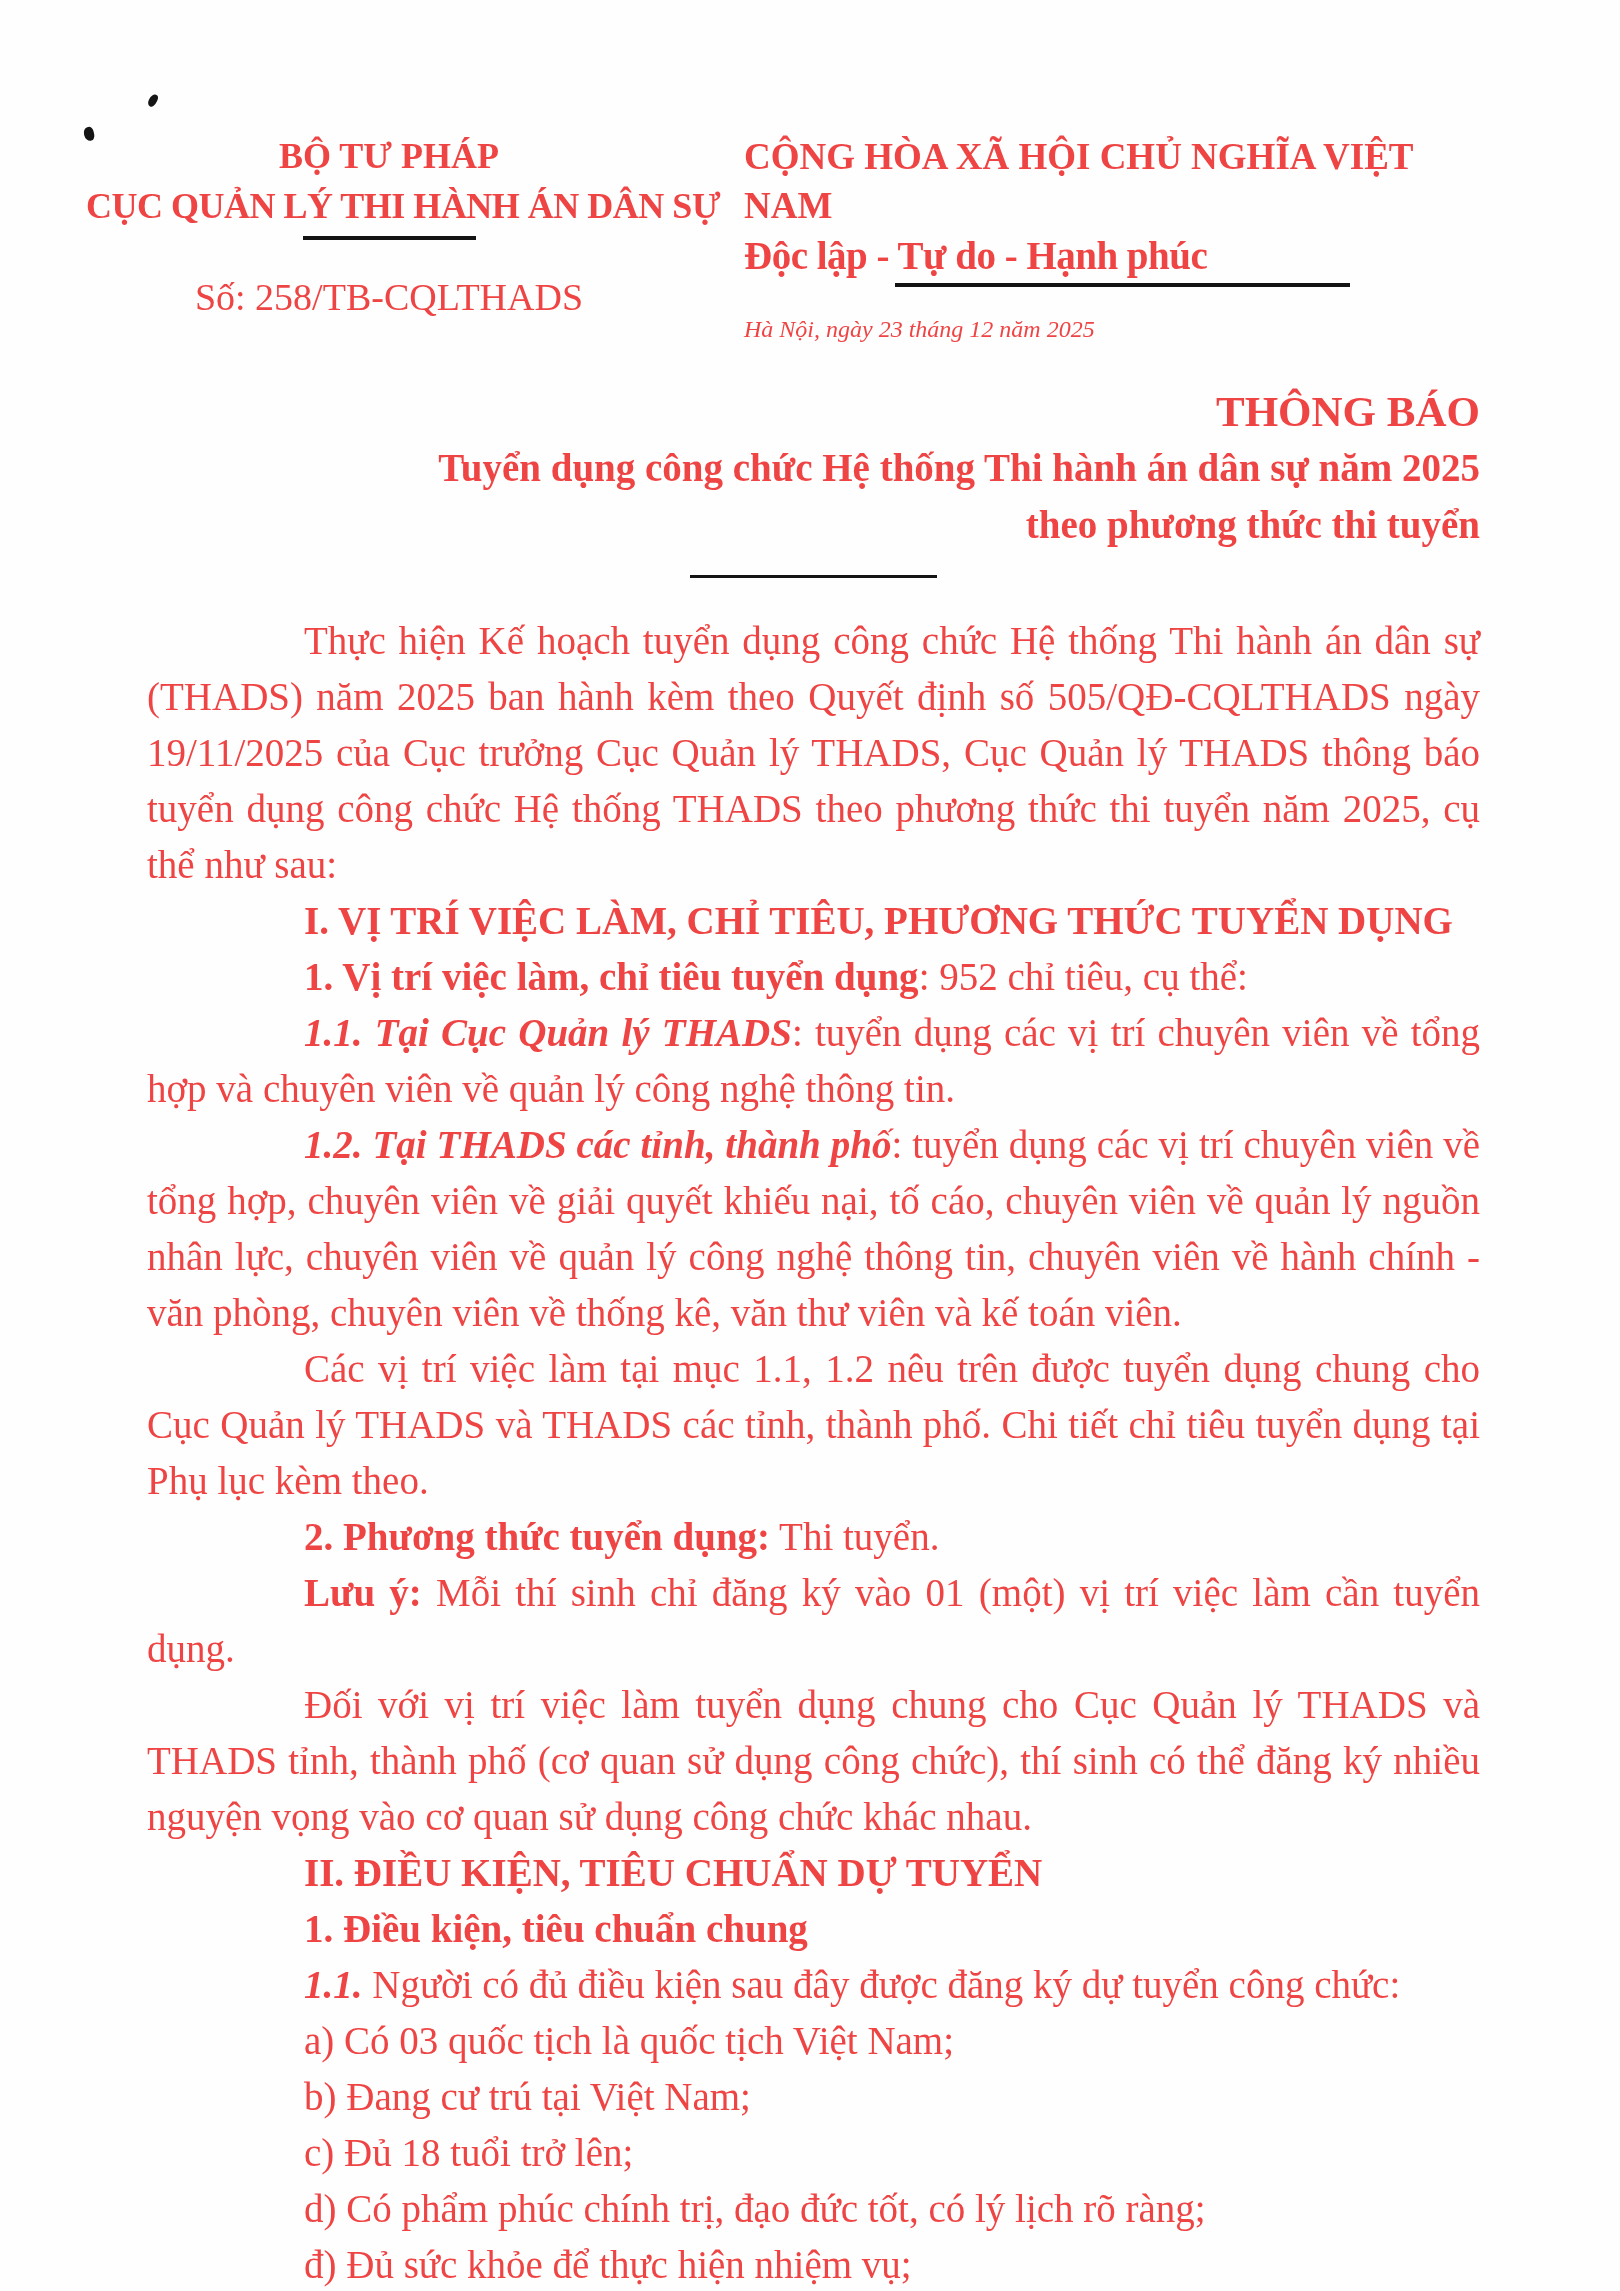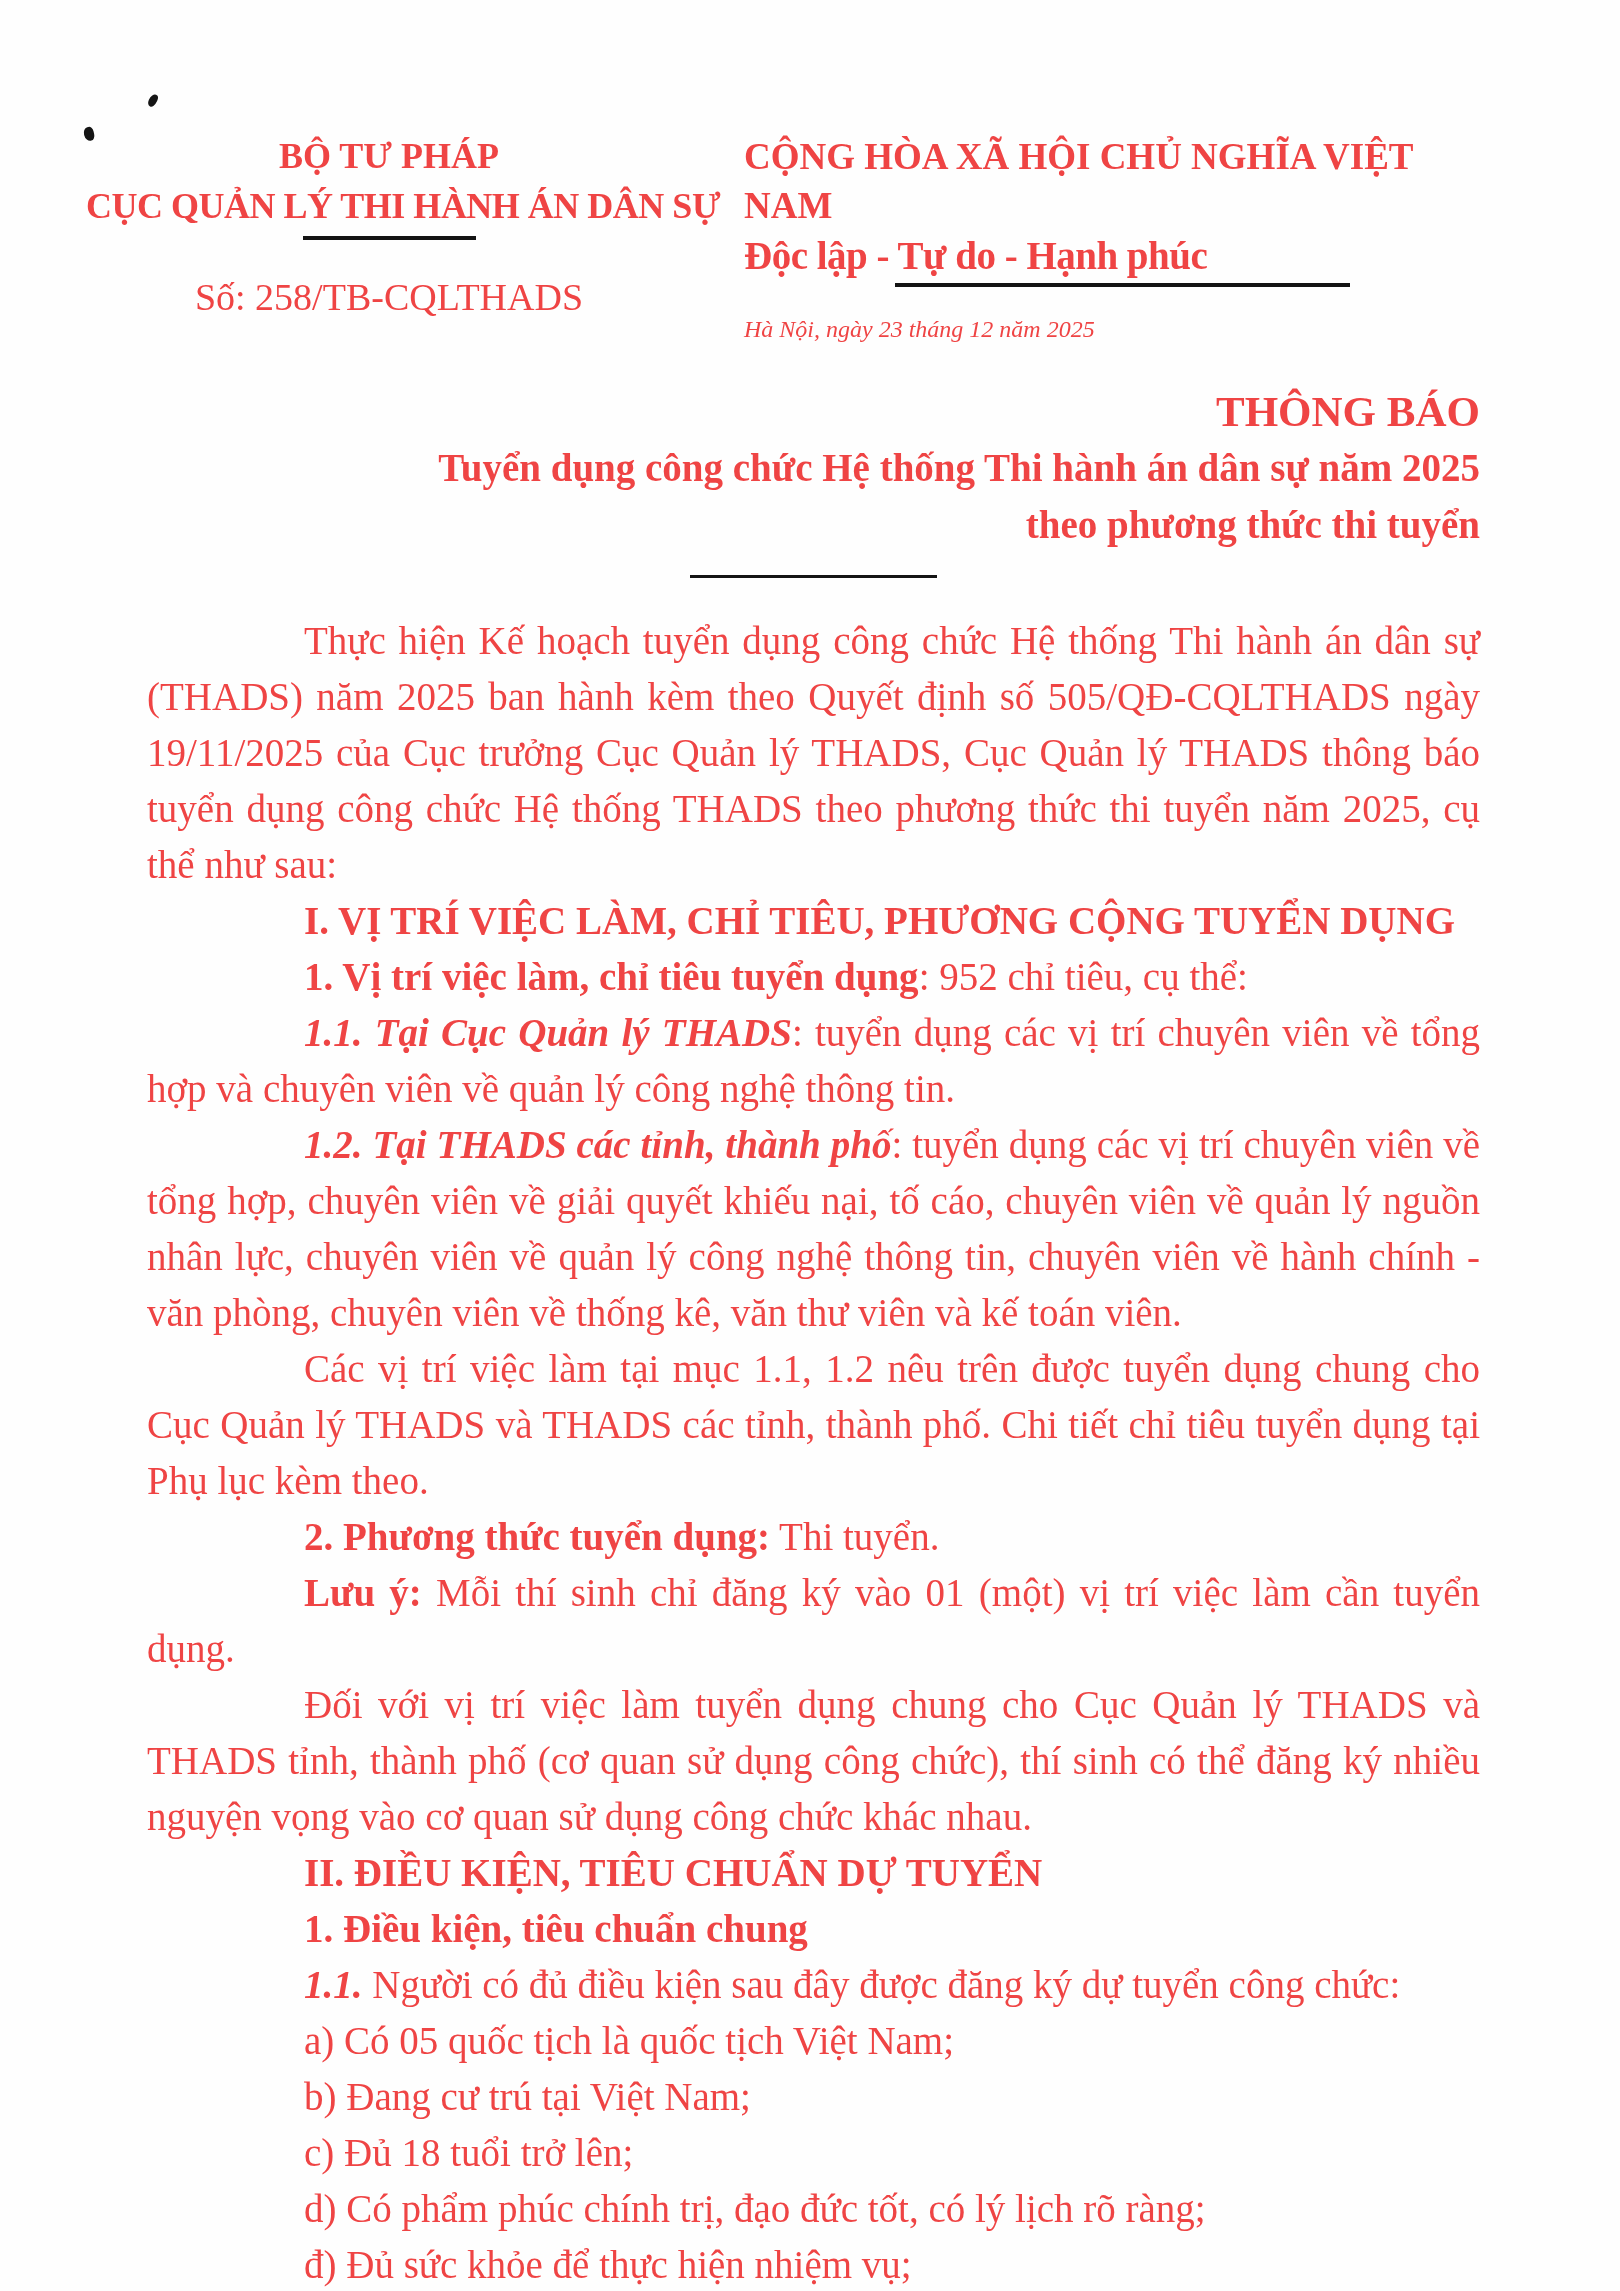--- a/index.html
+++ b/index.html
@@ -66,21 +66,21 @@
     <div class="titleblock">
       <div class="doc-type">THÔNG BÁO</div>
       <div class="doc-title">Tuyển dụng công chức Hệ thống Thi hành án dân sự năm 2025</div>
       <div class="doc-title">theo phương thức thi tuyển</div>
       <div class="rule rule-title"></div>
     </div>
 
     <div class="bodytext">
       <p class="bp">Thực hiện Kế hoạch tuyển dụng công chức Hệ thống Thi hành án dân sự (THADS) năm 2025 ban hành kèm theo Quyết định số 505/QĐ-CQLTHADS ngày 19/11/2025 của Cục trưởng Cục Quản lý THADS, Cục Quản lý THADS thông báo tuyển dụng công chức Hệ thống THADS theo phương thức thi tuyển năm 2025, cụ thể như sau:</p>
 
-      <p class="hp">I. VỊ TRÍ VIỆC LÀM, CHỈ TIÊU, PHƯƠNG CỘNG TUYỂN DỤNG</p>
+      <p class="hp">I. VỊ TRÍ VIỆC LÀM, CHỈ TIÊU, PHƯƠNG THỨC TUYỂN DỤNG</p>
 
       <p class="bp"><span class="lead-b">1. Vị trí việc làm, chỉ tiêu tuyển dụng</span><span>: 952 chỉ tiêu, cụ thể:</span></p>
 
       <p class="bp"><span class="lead-bi">1.1. Tại Cục Quản lý THADS</span><span>: tuyển dụng các vị trí chuyên viên về tổng hợp và chuyên viên về quản lý công nghệ thông tin.</span></p>
 
       <p class="bp"><span class="lead-bi">1.2. Tại THADS các tỉnh, thành phố</span><span>: tuyển dụng các vị trí chuyên viên về tổng hợp, chuyên viên về giải quyết khiếu nại, tố cáo, chuyên viên về quản lý nguồn nhân lực, chuyên viên về quản lý công nghệ thông tin, chuyên viên về hành chính - văn phòng, chuyên viên về thống kê, văn thư viên và kế toán viên.</span></p>
 
       <p class="bp">Các vị trí việc làm tại mục 1.1, 1.2 nêu trên được tuyển dụng chung cho Cục Quản lý THADS và THADS các tỉnh, thành phố. Chi tiết chỉ tiêu tuyển dụng tại Phụ lục kèm theo.</p>
 
       <p class="bp"><span class="lead-b">2. Phương thức tuyển dụng:</span><span> Thi tuyển.</span></p>
@@ -88,21 +88,21 @@
       <p class="bp"><span class="lead-b">Lưu ý:</span><span> Mỗi thí sinh chỉ đăng ký vào 01 (một) vị trí việc làm cần tuyển dụng.</span></p>
 
       <p class="bp">Đối với vị trí việc làm tuyển dụng chung cho Cục Quản lý THADS và THADS tỉnh, thành phố (cơ quan sử dụng công chức), thí sinh có thể đăng ký nhiều nguyện vọng vào cơ quan sử dụng công chức khác nhau.</p>
 
       <p class="hp">II. ĐIỀU KIỆN, TIÊU CHUẨN DỰ TUYỂN</p>
 
       <p class="hp">1. Điều kiện, tiêu chuẩn chung</p>
 
       <p class="bp"><span class="lead-bi">1.1.</span><span> Người có đủ điều kiện sau đây được đăng ký dự tuyển công chức:</span></p>
 
-      <p class="bp">a) Có 05 quốc tịch là quốc tịch Việt Nam;</p>
+      <p class="bp">a) Có 03 quốc tịch là quốc tịch Việt Nam;</p>
       <p class="bp">b) Đang cư trú tại Việt Nam;</p>
       <p class="bp">c) Đủ 18 tuổi trở lên;</p>
       <p class="bp">d) Có phẩm phúc chính trị, đạo đức tốt, có lý lịch rõ ràng;</p>
       <p class="bp">đ) Đủ sức khỏe để thực hiện nhiệm vụ;</p>
     </div>
   </div>
 </div>
 
 
 </body></html>

